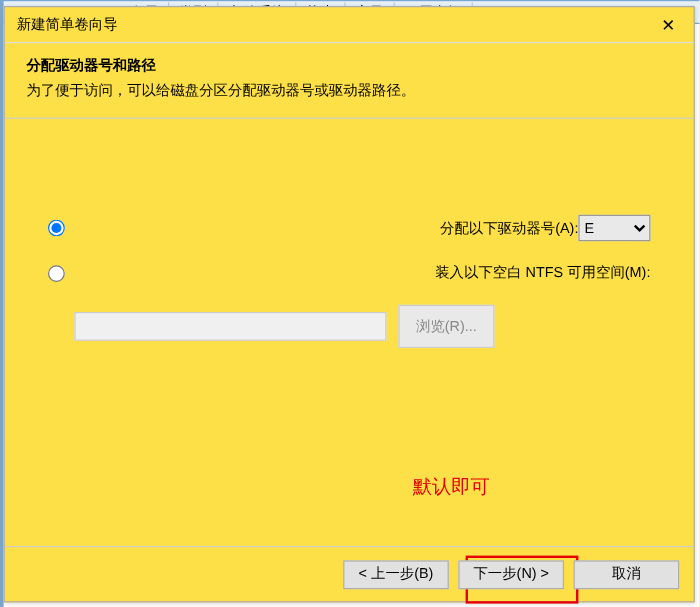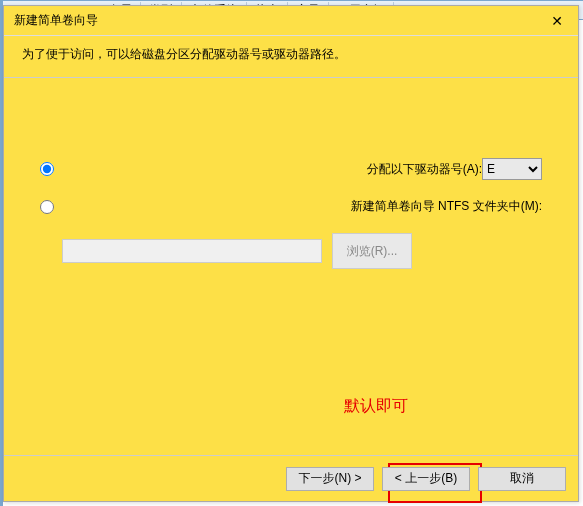--- a/index.html
+++ b/index.html
@@ -96,49 +96,50 @@
 
 <div class="dialog">
   <div class="titlebar">
     <span>新建简单卷向导</span>
     <div class="close-btn">
       <span>✕</span>
     </div>
   </div>
 
   <div class="header-section">
+    <div class="title">分配驱动器号和路径</div>
     <div class="subtitle">为了便于访问，可以给磁盘分区分配驱动器号或驱动器路径。</div>
   </div>
 
   <div class="content">
     <div class="spacer-top"></div>
 
     <div class="option-row">
       <input type="radio" name="driveopt" checked="" style="">
       <span class="label">分配以下驱动器号(A):</span>
       <span class="select-wrap">
         <select>
           <option>E</option>
         </select>
       </span>
     </div>
 
     <div class="option-row">
       <input type="radio" name="driveopt" style="">
-      <span class="label">新建简单卷向导 NTFS 文件夹中(M):</span>
+      <span class="label">装入以下空白 NTFS 可用空间(M):</span>
     </div>
 
     <div class="indent-row">
       <input type="text" disabled="" value="" style="">
       <button class="browse-btn" disabled="">浏览(R)...</button>
     </div>
 
   </div>
 
   <div class="annotation">默认即可</div>
   <div class="highlight-box"></div>
 
   <div class="footer">
+    <button>&lt; 上一步(B)</button>
     <button>下一步(N) &gt;</button>
-    <button>&lt; 上一步(B)</button>
     <button>取消</button>
   </div>
 </div>
 
 </body></html>

